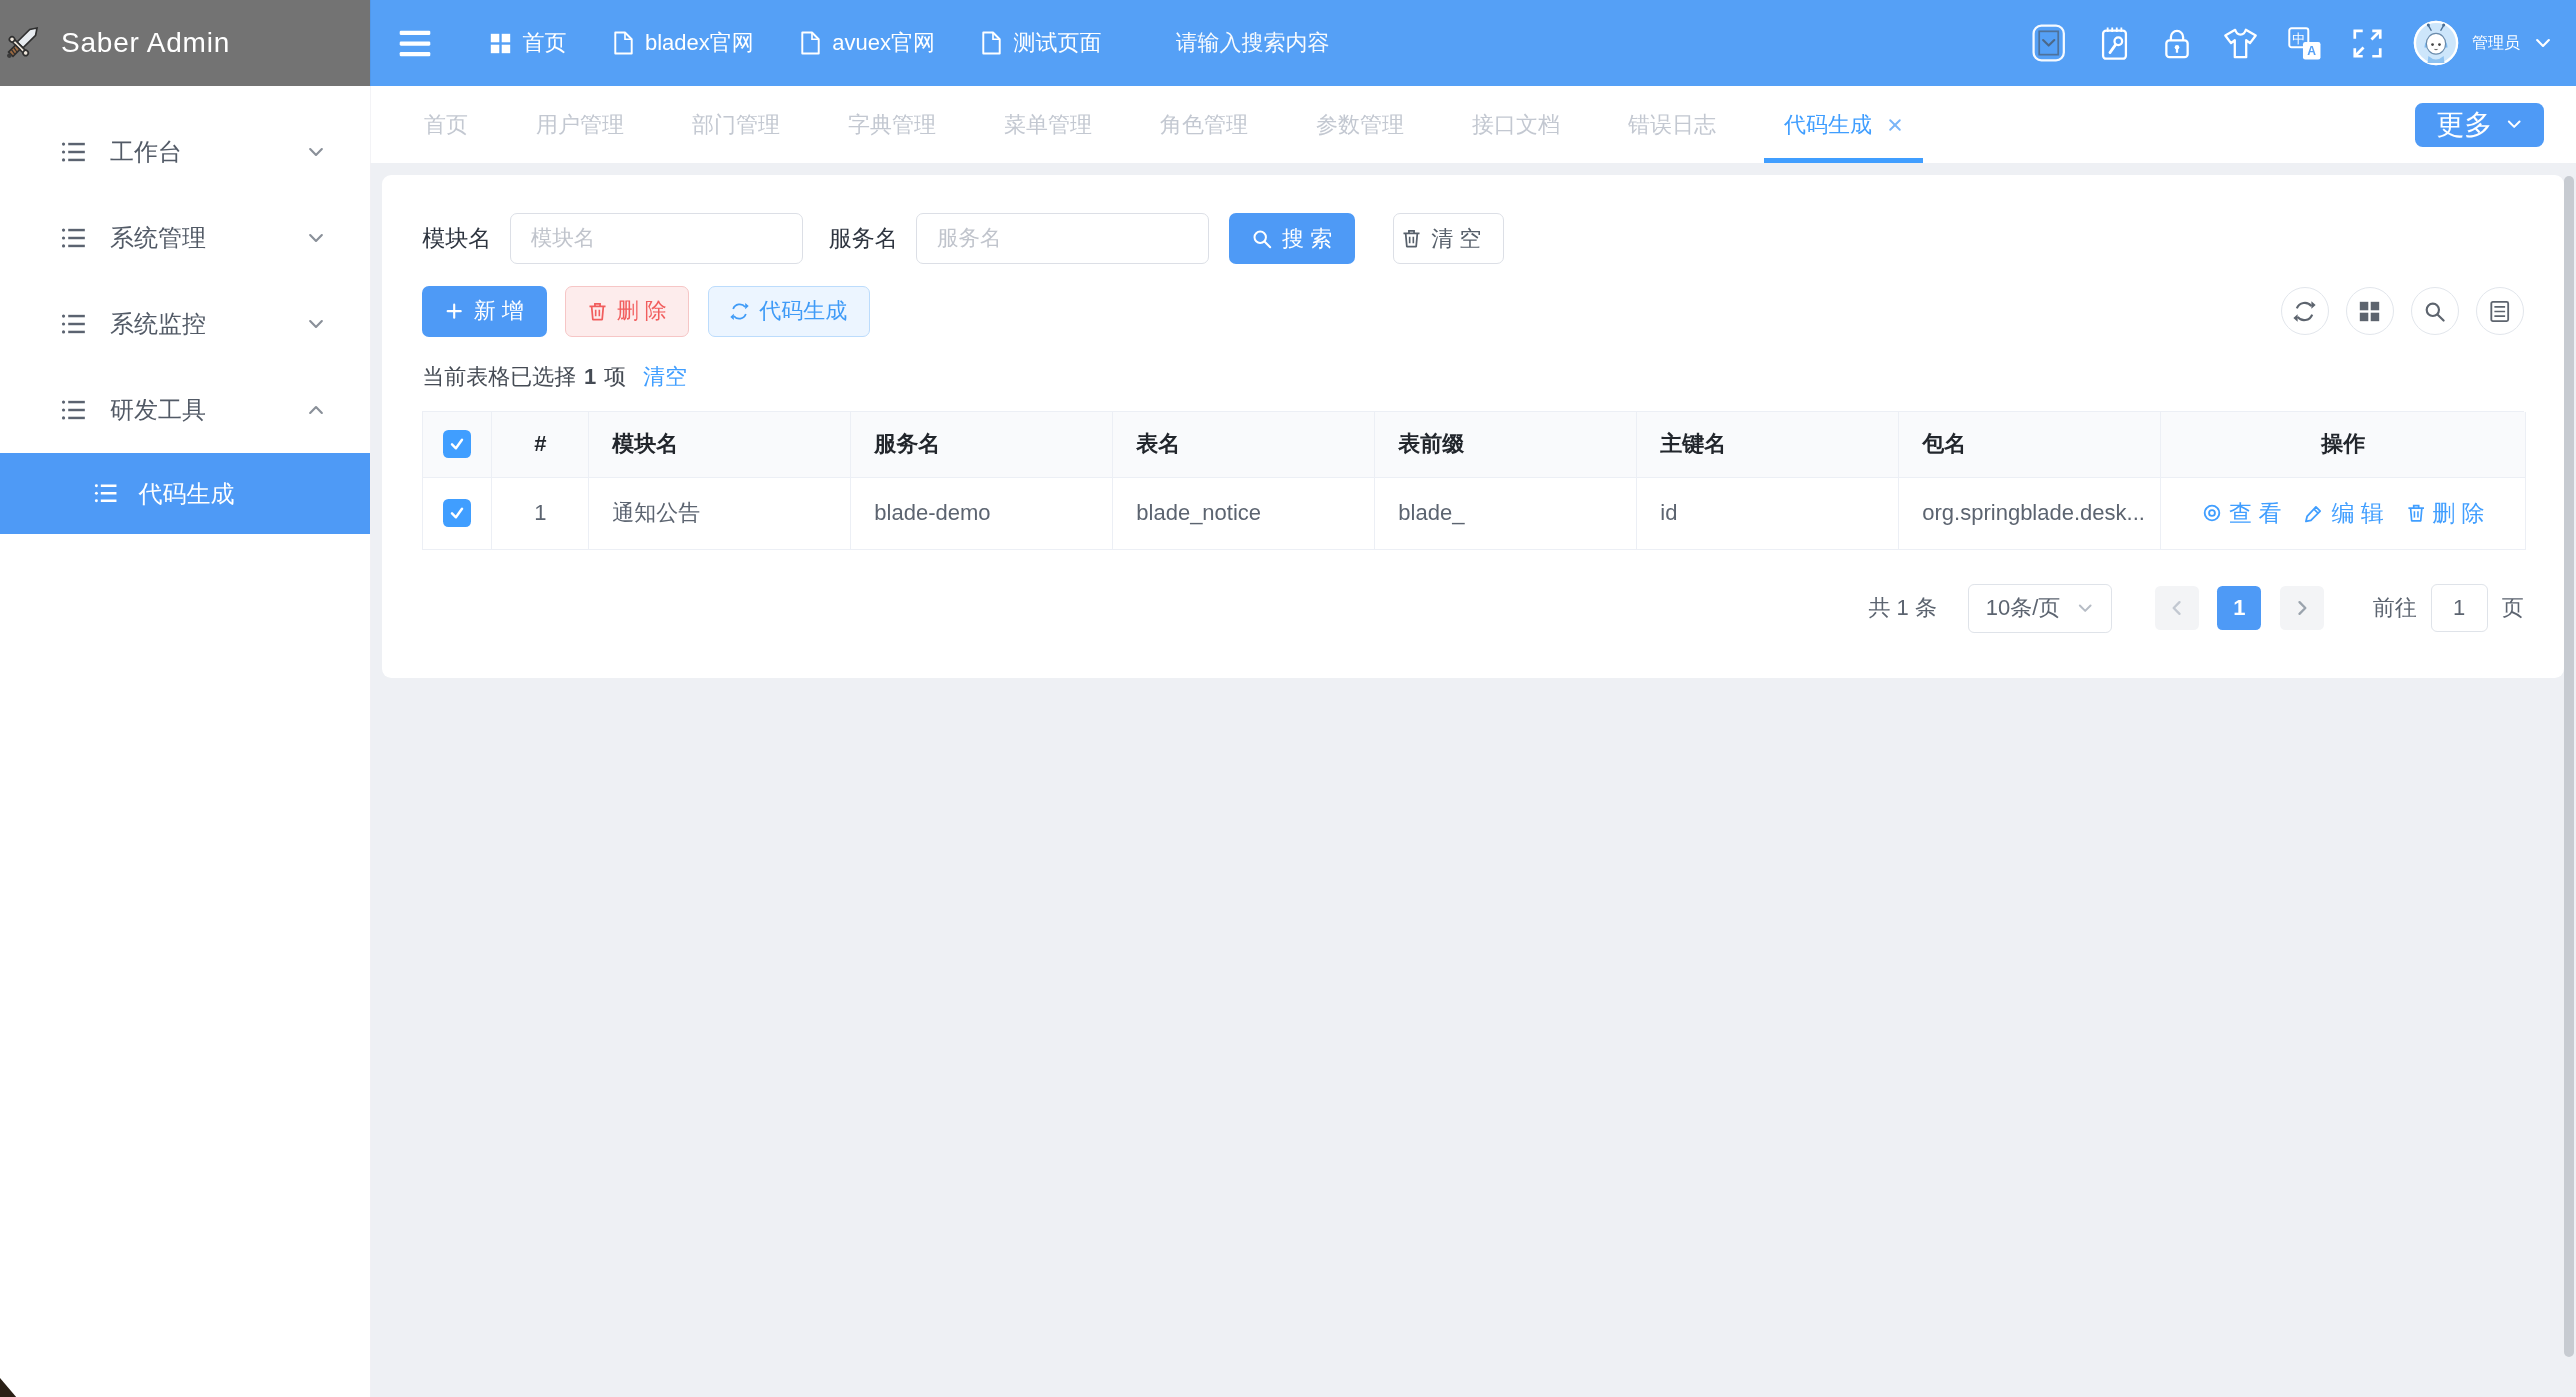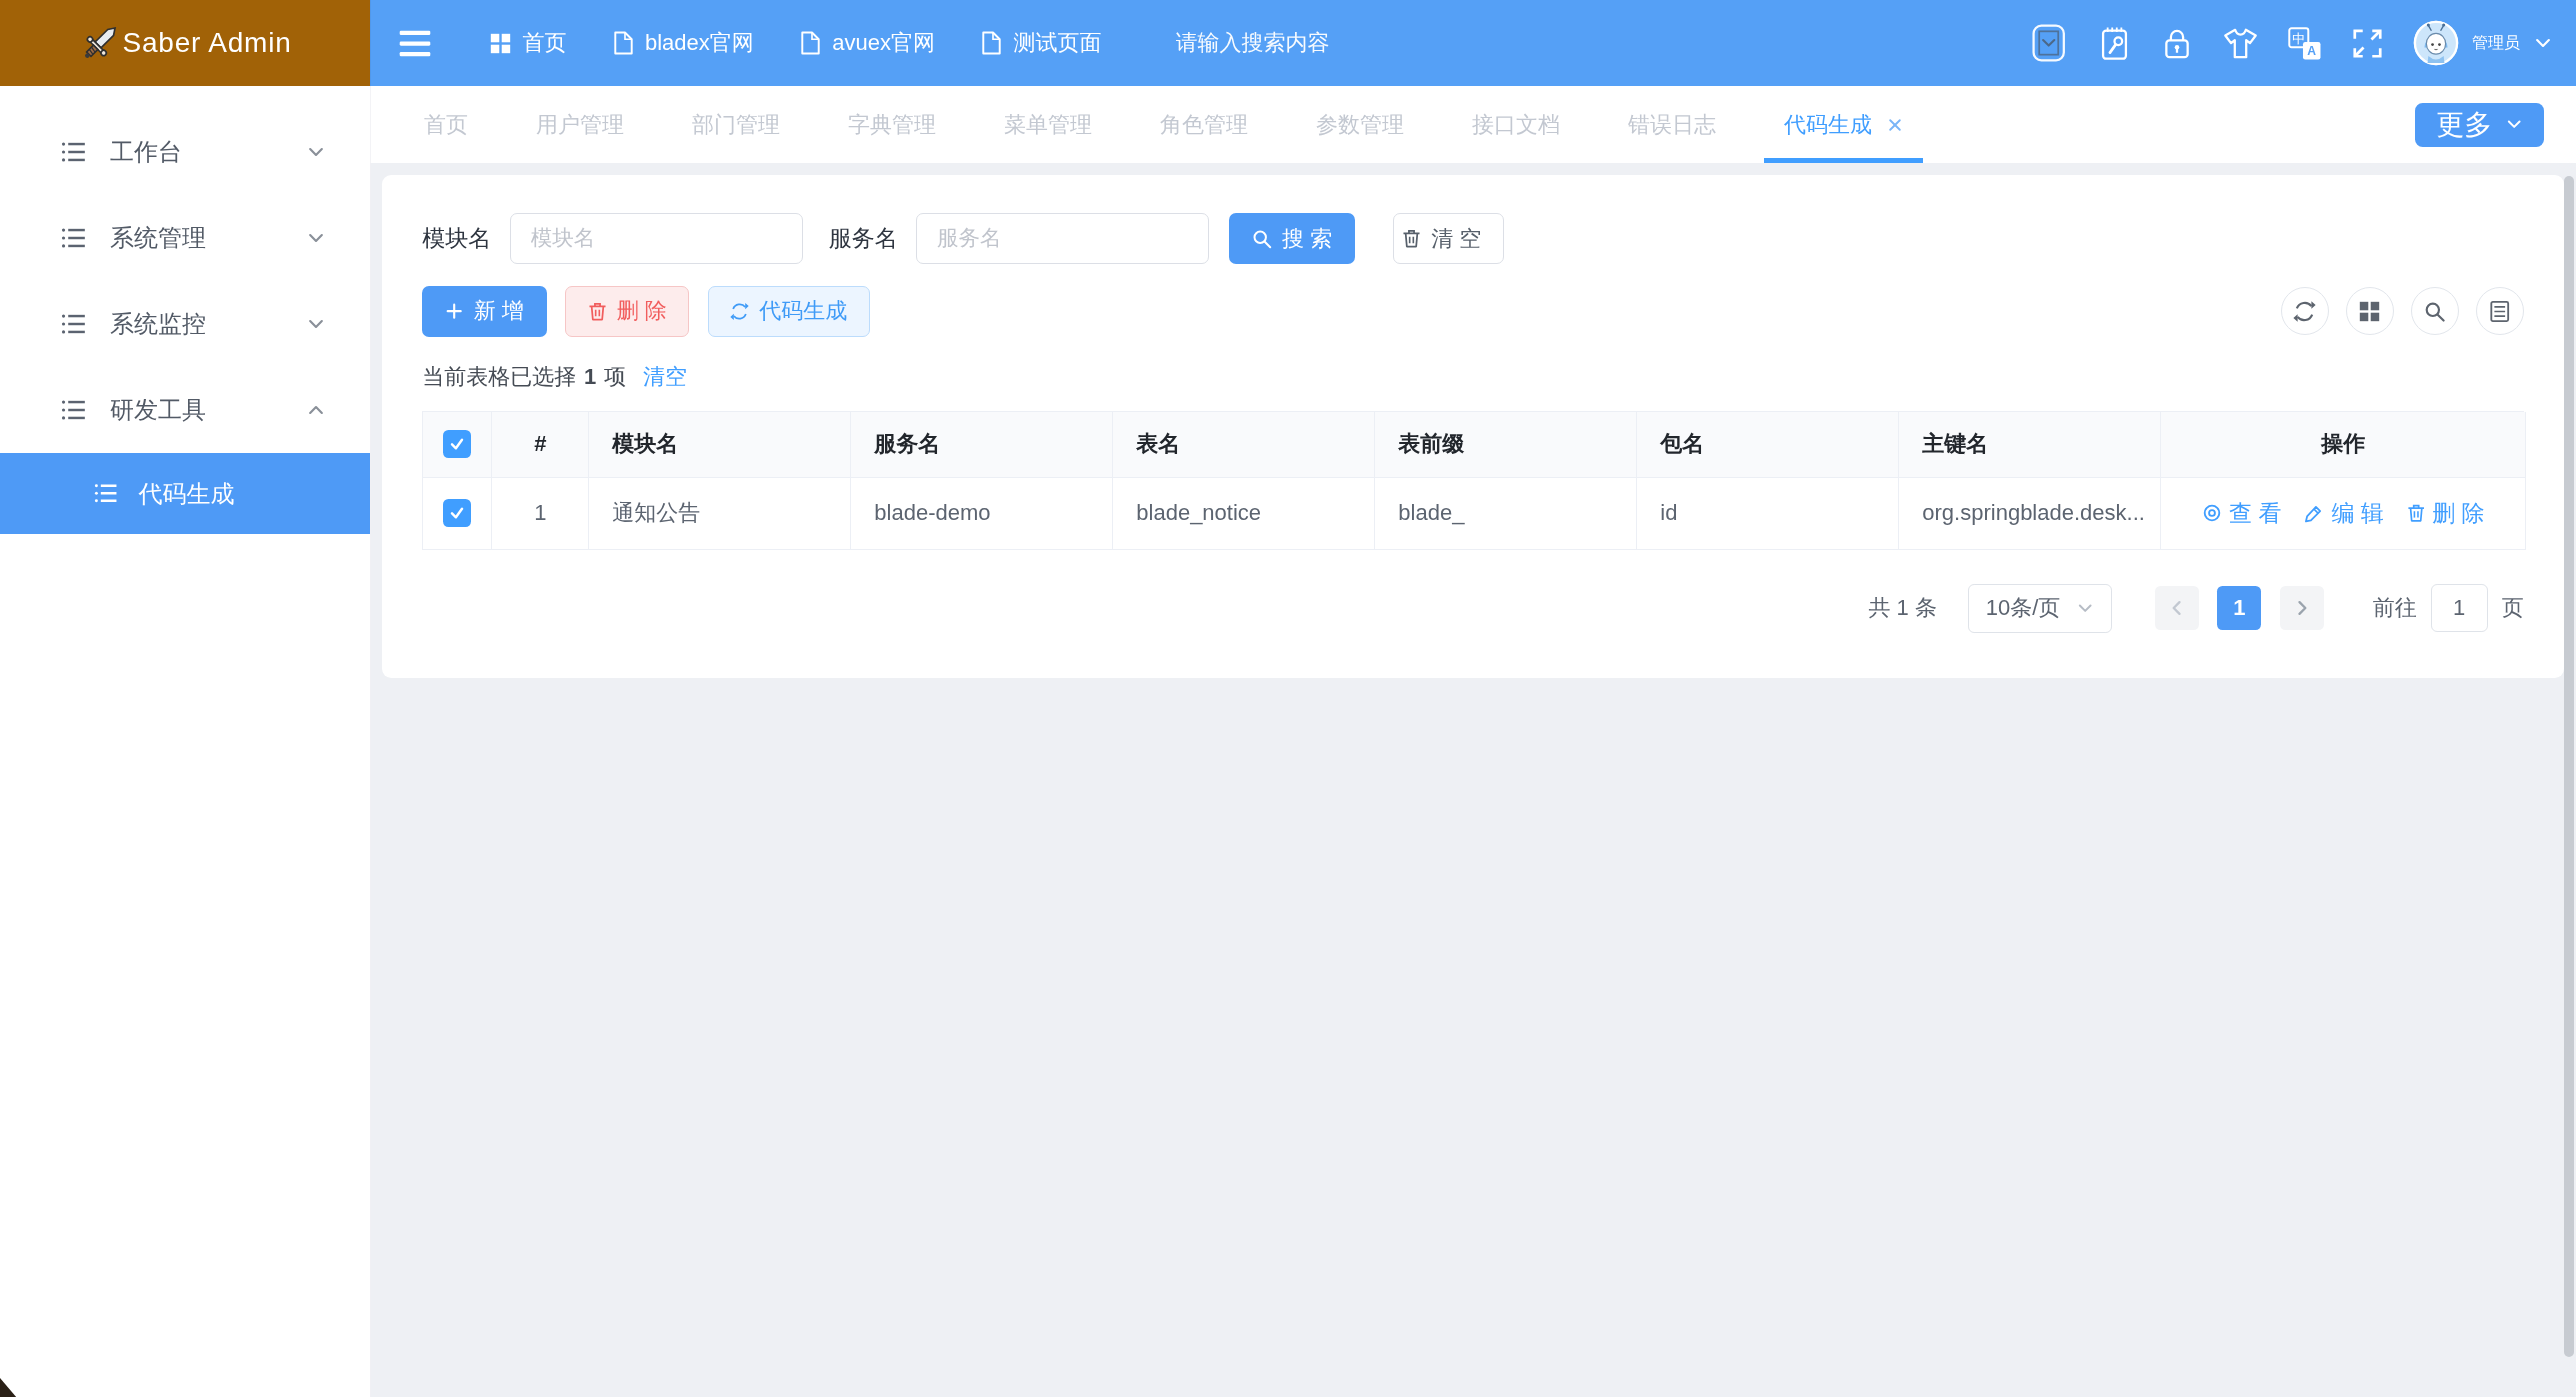--- a/index.html
+++ b/index.html
@@ -3,22 +3,22 @@
 <meta charset="utf-8">
 <style>
   * { box-sizing: border-box; margin: 0; padding: 0; }
   html,body { width:2576px; height:1398px; overflow:hidden;
     font-family:"Liberation Sans", sans-serif; background:#eef0f4; }
   .stage { position:relative; width:2576px; height:1398px; }
 
   
   .header { position:absolute; left:0; top:0; right:0; height:86px;
     background:#55a0f6; display:flex; color:#fff; z-index:6; }
-  .logo { width:370px; background:#a16207; display:flex; align-items:center;
-    justify-content:center; gap:0; box-shadow:0.8px 0 0 rgba(0,0,0,.06); }
+  .logo { width:370px; background:#737373; display:flex; align-items:center;
+    justify-content:flex-start; gap:17px; box-shadow:0.8px 0 0 rgba(0,0,0,.06); }
   .logo-title { font-size:28px; font-weight:500; letter-spacing:0.8px; }
   .topbar { flex:1; display:flex; align-items:center; padding:0 23px 0 28px; }
   .hamburger { display:flex; align-items:center; cursor:pointer; }
   .nav { display:flex; align-items:center; margin-left:35px; }
   .nav-item { display:flex; align-items:center; gap:11.5px; padding:0 23px;
     height:86px; font-size:22px; font-weight:500; cursor:pointer; }
   .topbar-search { margin-left:51px; }
   .topbar-search input { background:transparent; border:none; outline:none;
     color:#7f1d1d; font-size:22px; font-weight:500; width:307px; }
   .topbar-search input::placeholder { color:#fff; opacity:.96; }
@@ -552,22 +552,22 @@
                 <svg width="20" height="20" viewBox="0 0 26 26">
                   <use href="#sym-check" color="#fff"></use>
                 </svg>
               </span>
           </div>
           <div class="th cc">#</div>
           <div class="th">模块名</div>
           <div class="th">服务名</div>
           <div class="th">表名</div>
           <div class="th">表前缀</div>
+          <div class="th">主键名</div>
           <div class="th">包名</div>
-          <div class="th">主键名</div>
           <div class="th cc">操作</div>
         </div>
 
         <div class="grid-cols">
           <div class="td cc">
             <span class="cbx">
                 <svg width="20" height="20" viewBox="0 0 26 26">
                   <use href="#sym-check" color="#fff"></use>
                 </svg>
               </span>

